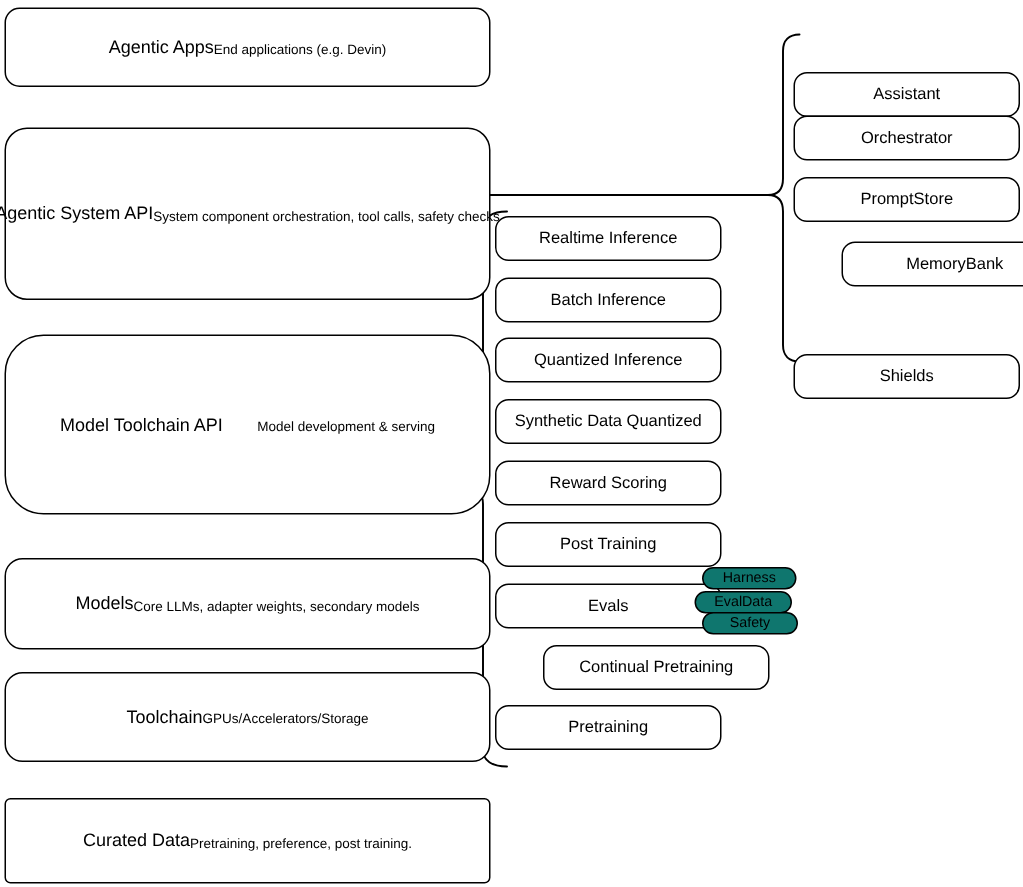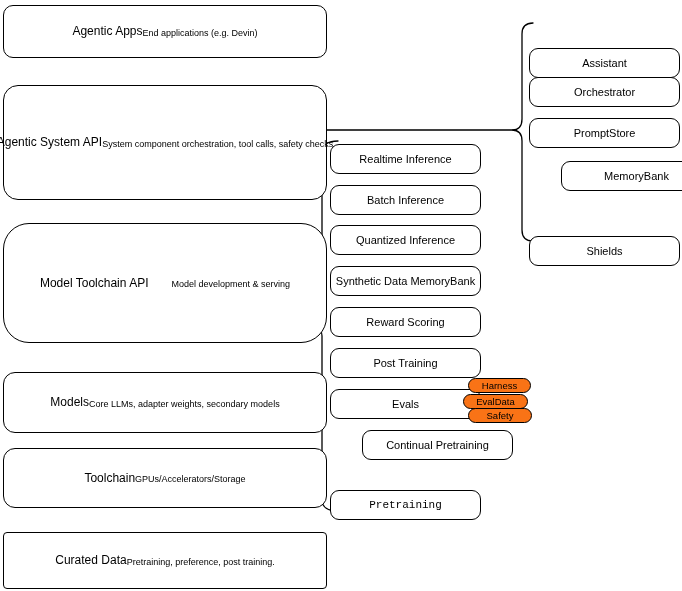--- a/index.html
+++ b/index.html
@@ -56,21 +56,21 @@
     text-align: center;
     font-size: 11px;
     white-space: nowrap;
     z-index: 2;
   }
   .mid  { left: 330px; }
   .rcol { left: 529px; }
   .tag {
     position: absolute;
     height: 15px;
-    background: #f97316;
+    background: #0f766e;
     border: 1.2px solid #000000;
     border-radius: 8px;
     box-sizing: border-box;
     display: flex;
     align-items: center;
     justify-content: center;
     font-size: 9.5px;
     white-space: nowrap;
     z-index: 3;
   }
@@ -107,26 +107,26 @@
     <div class="subtitle">GPUs/Accelerators/Storage</div>
   </div>
   <div class="bignode" style="top:532px; height:57px;  border-radius:4px;">
     <div class="title">Curated Data</div>
     <div class="subtitle">Pretraining, preference, post training.</div>
   </div>
 
   <div class="node mid" style="top:144px;">Realtime Inference</div>
   <div class="node mid" style="top:185px;">Batch Inference</div>
   <div class="node mid" style="top:225px;">Quantized Inference</div>
-  <div class="node mid" style="top:266px;">Synthetic Data MemoryBank</div>
+  <div class="node mid" style="top:266px;">Synthetic Data Quantized</div>
   <div class="node mid" style="top:307px;">Reward Scoring</div>
   <div class="node mid" style="top:348px;">Post Training</div>
   <div class="node mid" style="top:389px;">Evals</div>
   <div class="node mid" style="top:430px;margin-left:32px;">Continual Pretraining</div>
-  <div class="node mid" style="top:490px;font-family:Liberation Mono, monospace;">Pretraining</div>
+  <div class="node mid" style="top:470px;">Pretraining</div>
 
   <div class="tag" style="left:468px; top:378px; width:63px;">Harness</div>
   <div class="tag" style="left:463px; top:394px; width:65px;">EvalData</div>
   <div class="tag" style="left:468px; top:408px; width:64px;">Safety</div>
 
   <div class="node rcol" style="top:48px;text-align:right;">Assistant</div>
   <div class="node rcol" style="top:77px;">Orchestrator</div>
   <div class="node rcol" style="top:118px;">PromptStore</div>
   <div class="node rcol" style="top:161px;margin-left:32px;">MemoryBank</div>
   <div class="node rcol" style="top:204px;margin-top:32px;">Shields</div>

